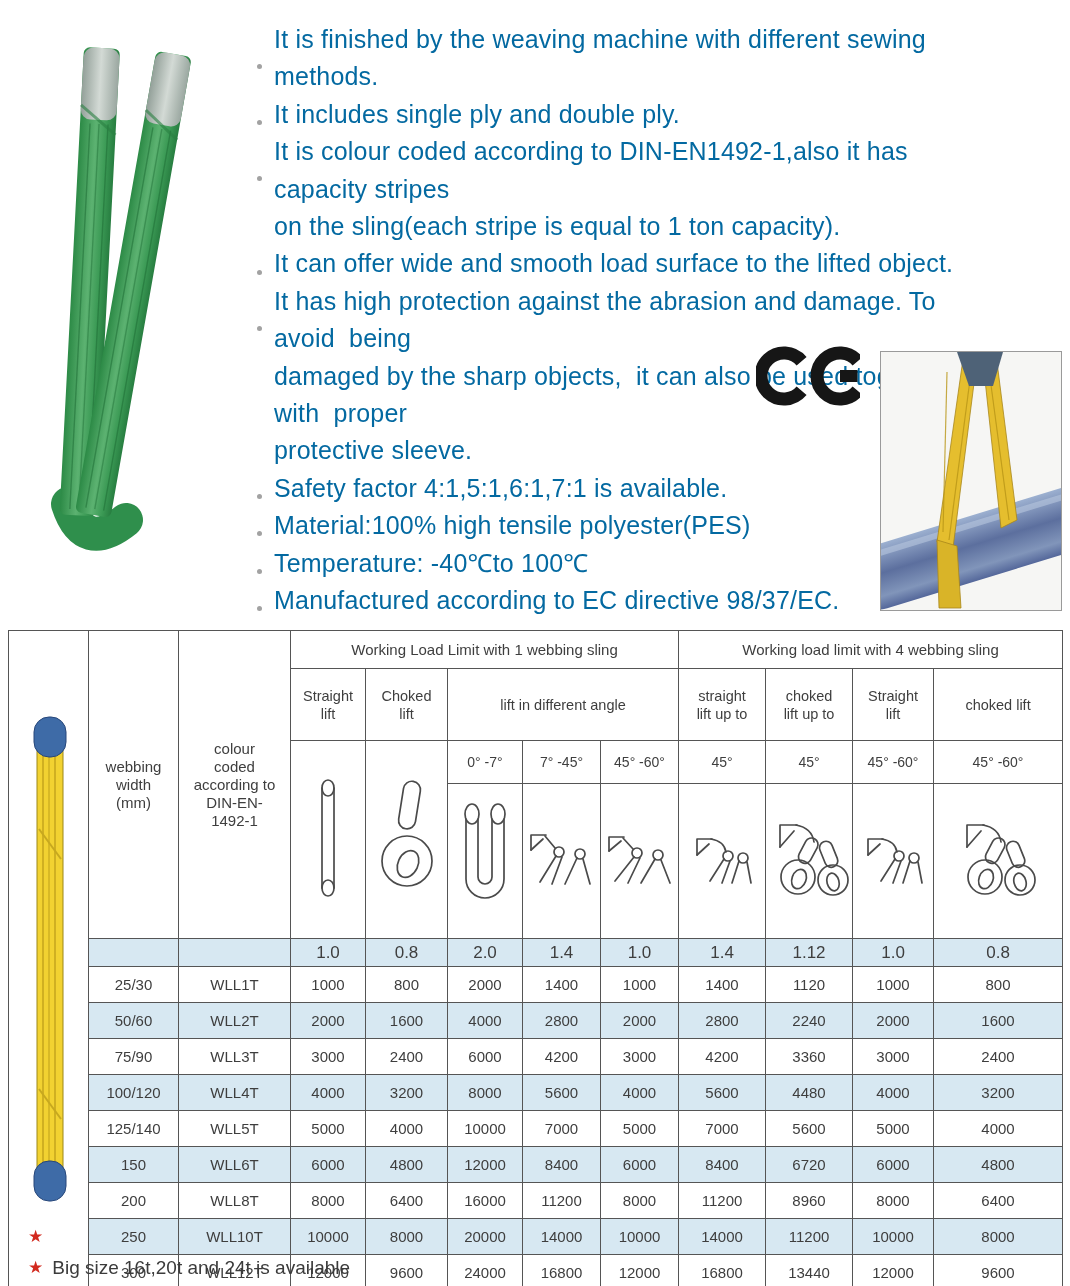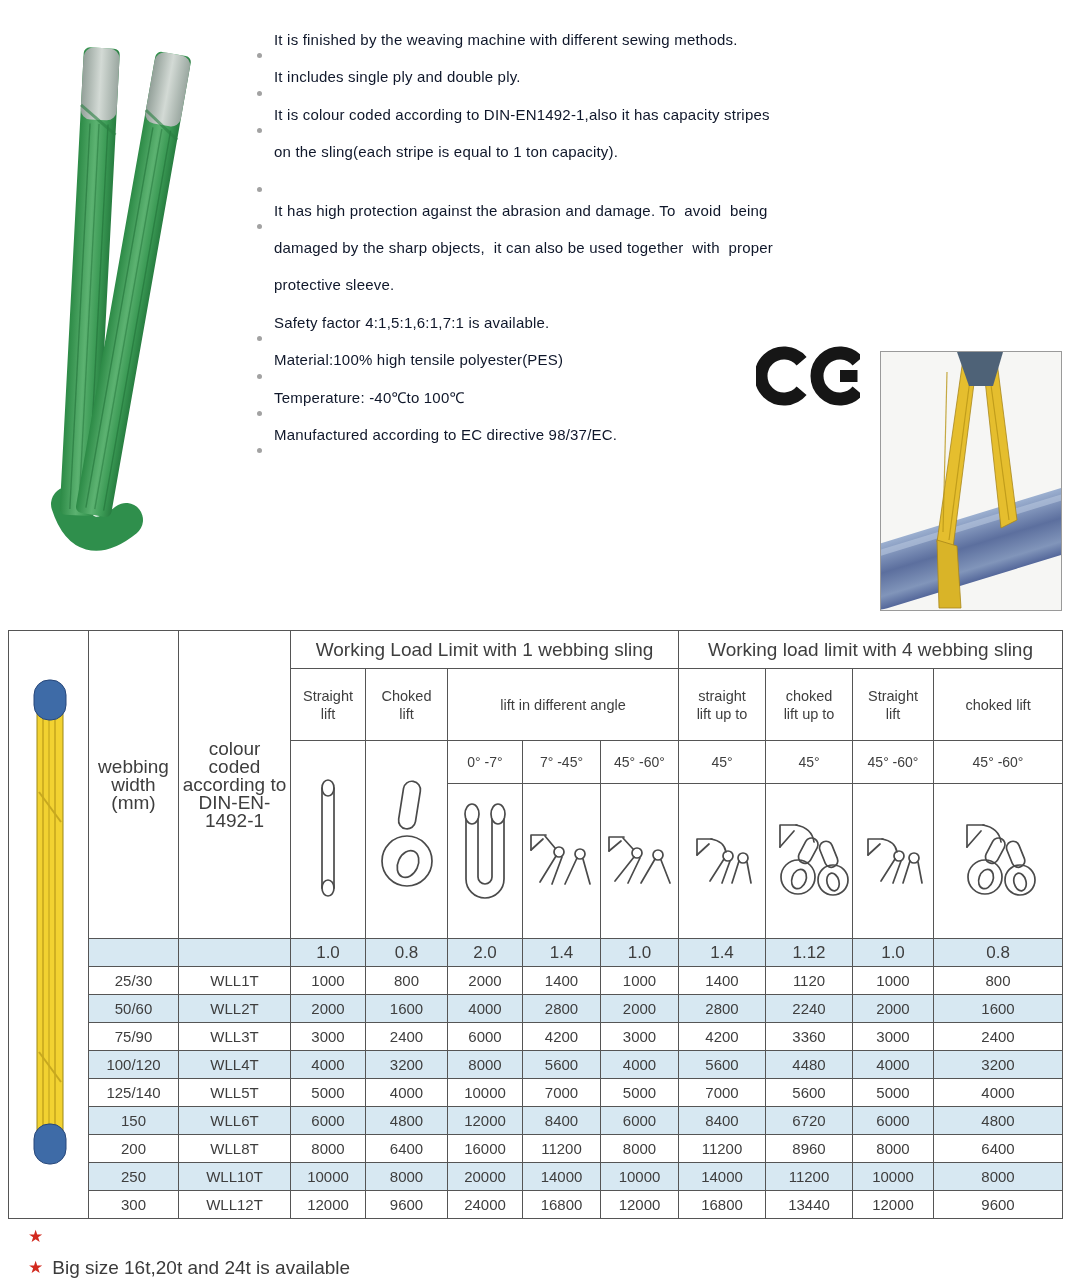--- a/index.html
+++ b/index.html
@@ -1,42 +1,42 @@
 <!DOCTYPE html>
 <html><head>
 <meta charset="utf-8">
 <style>
   html,body{margin:0;padding:0;background:#ffffff;}
   #page{position:relative;width:1070px;height:1286px;background:#fff;
         font-family:"Liberation Sans", sans-serif;color:#3c3c3c;overflow:hidden;}
 
   
   #features{position:absolute;left:257px;top:21px;width:720px;}
-  .feature-line{display:flex;align-items:flex-end;font-size:15px;line-height:37.4px;
-                color:#0f172a;white-space:pre-wrap;letter-spacing:.2px;}
+  .feature-line{display:flex;align-items:center;font-size:25px;line-height:37.4px;
+                color:#0369a1;white-space:pre-wrap;letter-spacing:.2px;}
   .dot{flex:0 0 auto;width:5px;height:5px;border-radius:50%;background:#a2a2a2;
        margin:16px 12px 0 0;}
   .dot.hidden{visibility:hidden;}
 
   
   #green-sling{position:absolute;left:22px;top:6px;}
   #ce{position:absolute;left:756px;top:342px;}
   #pipe-photo{position:absolute;left:880px;top:351px;border:1px solid #9a9a9a;background:#f6f6f4;}
 
   
   #spec-table{position:absolute;left:8px;top:630px;width:1054px;border-collapse:collapse;
               table-layout:fixed;}
   #spec-table td{border:1px solid #555;text-align:center;vertical-align:middle;
                  padding:0;overflow:hidden;color:#3e3e3e;}
-  .r-group{height:38px;}   .r-group td{font-size:19px;}
+  .r-group{height:38px;}   .r-group td{font-size:15px;}
   .r-sub{height:72px;}     .r-sub td{font-size:14.5px;line-height:18px;}
   .r-angle{height:43px;}   .r-angle td{font-size:14px;}
   .r-icons{height:155px;}
   .r-factor{height:28px;}  .r-factor td{font-size:17px;}
-  .r-data{height:28px;}    .r-data td{font-size:15px;}
+  .r-data{height:36px;}    .r-data td{font-size:15px;}
   .blue td{background:#d7e8f2;color:#2f5e7c;}
   tr.blue td:first-child{}
   .preline{white-space:pre-line;font-size:14.5px;line-height:18px;}
   .picto{stroke:#4a4a4a;stroke-width:1.7;fill:none;stroke-linecap:round;stroke-linejoin:round;}
 
   
   #footer-notes{position:absolute;left:28px;top:1221px;}
   .note-line{display:flex;align-items:center;font-size:19px;color:#3b3b3b;height:31px;}
   .star{color:#d2291e;font-size:17px;margin-right:9px;}
 </style>
@@ -76,21 +76,21 @@
       <line x1="10" y1="76" x2="10" y2="462" stroke="#1f6e36" stroke-width="1.4" opacity=".55"></line>
       <path d="M-18,60 L18,84" stroke="#2a8042" stroke-width="3" opacity=".6"></path>
     </g>
   </svg>
 
   <div id="features">
       <div class="feature-line"><span class="dot"></span><span>It is finished by the weaving machine with different sewing methods.</span></div>
       <div class="feature-line"><span class="dot"></span><span>It includes single ply and double ply.</span></div>
       <div class="feature-line"><span class="dot"></span><span>It is colour coded according to DIN-EN1492-1,also it has capacity stripes</span></div>
       <div class="feature-line"><span class="dot hidden"></span><span>on the sling(each stripe is equal to 1 ton capacity).</span></div>
-      <div class="feature-line"><span class="dot"></span></div>
+      <div class="feature-line"><span class="dot"></span><span>It can offer wide and smooth load surface to the lifted object.</span></div>
       <div class="feature-line"><span class="dot"></span><span>It has high protection against the abrasion and damage. To  avoid  being</span></div>
       <div class="feature-line"><span class="dot hidden"></span><span>damaged by the sharp objects,  it can also be used together  with  proper</span></div>
       <div class="feature-line"><span class="dot hidden"></span><span>protective sleeve.</span></div>
       <div class="feature-line"><span class="dot"></span><span>Safety factor 4:1,5:1,6:1,7:1 is available.</span></div>
       <div class="feature-line"><span class="dot"></span><span>Material:100% high tensile polyester(PES)</span></div>
       <div class="feature-line"><span class="dot"></span><span>Temperature: -40℃to 100℃</span></div>
       <div class="feature-line"><span class="dot"></span><span>Manufactured according to EC directive 98/37/EC.</span></div>
     </div>
 
   <svg id="ce" width="104" height="68" viewBox="0 0 104 68">

